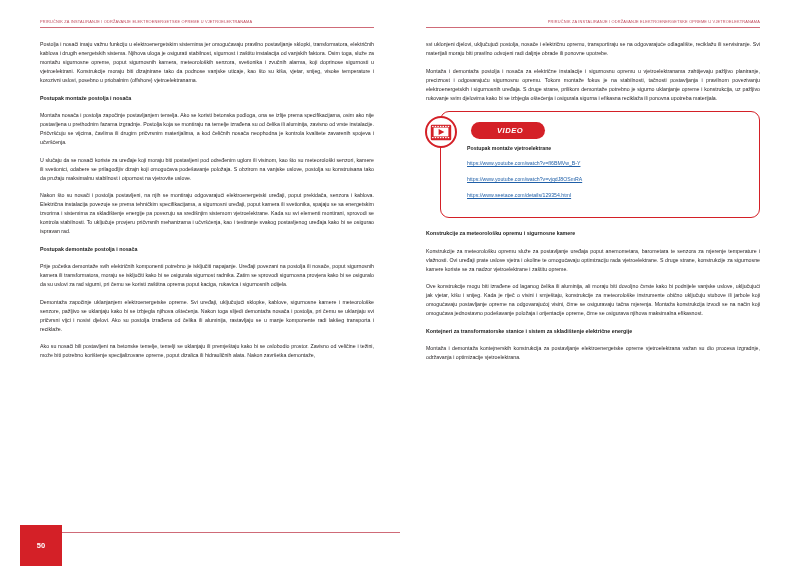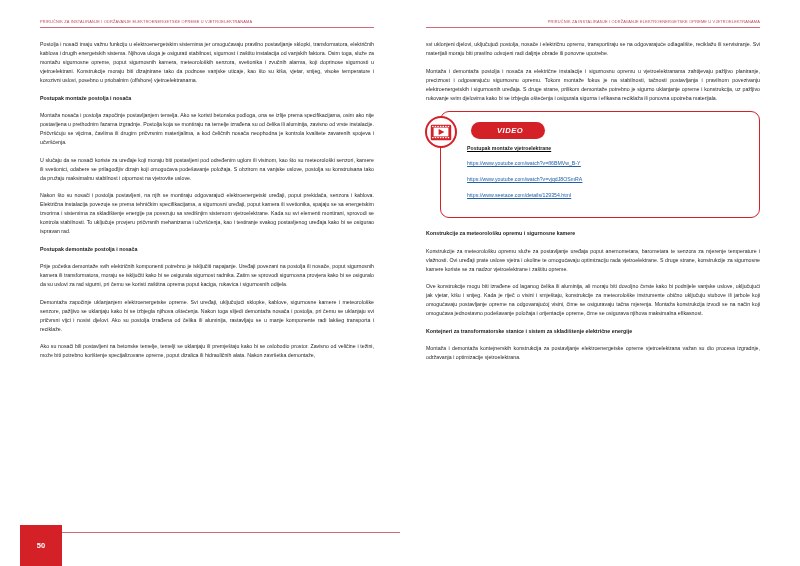--- a/index.html
+++ b/index.html
@@ -72,21 +72,20 @@
 
   
   .video-box {
     position: relative;
     margin: 6px 0 11px 14px;
     border: 1.3px solid #d42027;
     border-radius: 9px;
     background: #ffffff;
     padding: 12px 10px 10px 26px;
     min-height: 96px;
-    text-decoration: underline;
   }
   .video-badge {
     position: absolute;
     left: 30px; top: 10px;
     height: 17px;
     background: #d42027;
     border-radius: 9px;
     padding: 0 22px 0 26px;
     display: flex; align-items: center;
   }

